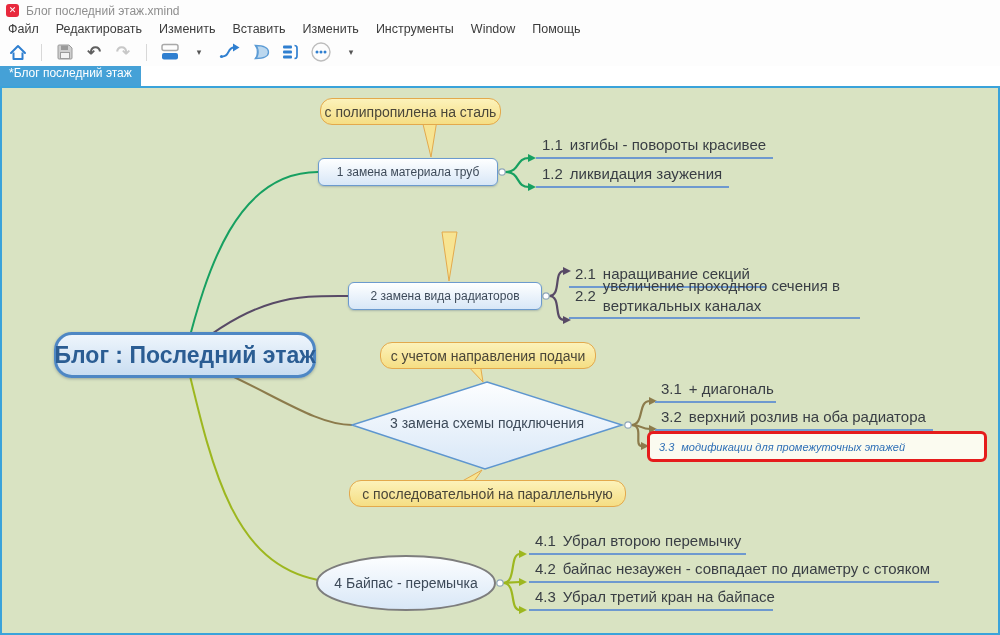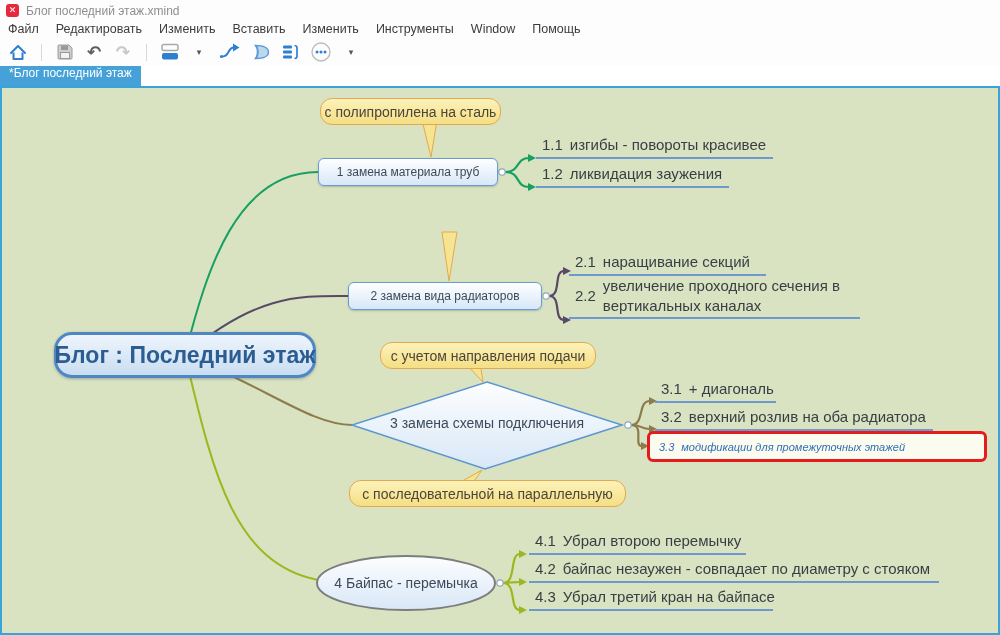--- a/index.html
+++ b/index.html
@@ -195,21 +195,21 @@
   <div class="sub" style="left:534px;top:47px;width:237px;">
     <span class="n">1.1</span>
     <span class="t">изгибы - повороты красивее</span>
   </div>
   <div class="sub" style="left:534px;top:76px;width:193px;">
     <span class="n">1.2</span>
     <span class="t">ликвидация заужения</span>
   </div>
 
   <div class="topic" style="left:346px;top:194px;width:194px;">2 замена вида радиаторов</div>
-  <div class="sub" style="left:567px;top:164px;width:197px;">
+  <div class="sub" style="left:567px;top:176px;width:197px;">
     <span class="n">2.1</span>
     <span class="t">наращивание секций</span>
   </div>
   <div class="sub wrap" style="left:567px;top:188px;width:291px;">
     <span class="n">2.2</span>
     <span class="t">увеличение проходного сечения в вертикальных каналах</span>
   </div>
 
   <div class="callout" style="left:378px;top:254px;width:216px;">с учетом направления подачи</div>
   <div class="freelabel" style="left:355px;top:327px;width:260px;">3 замена схемы подключения</div>

